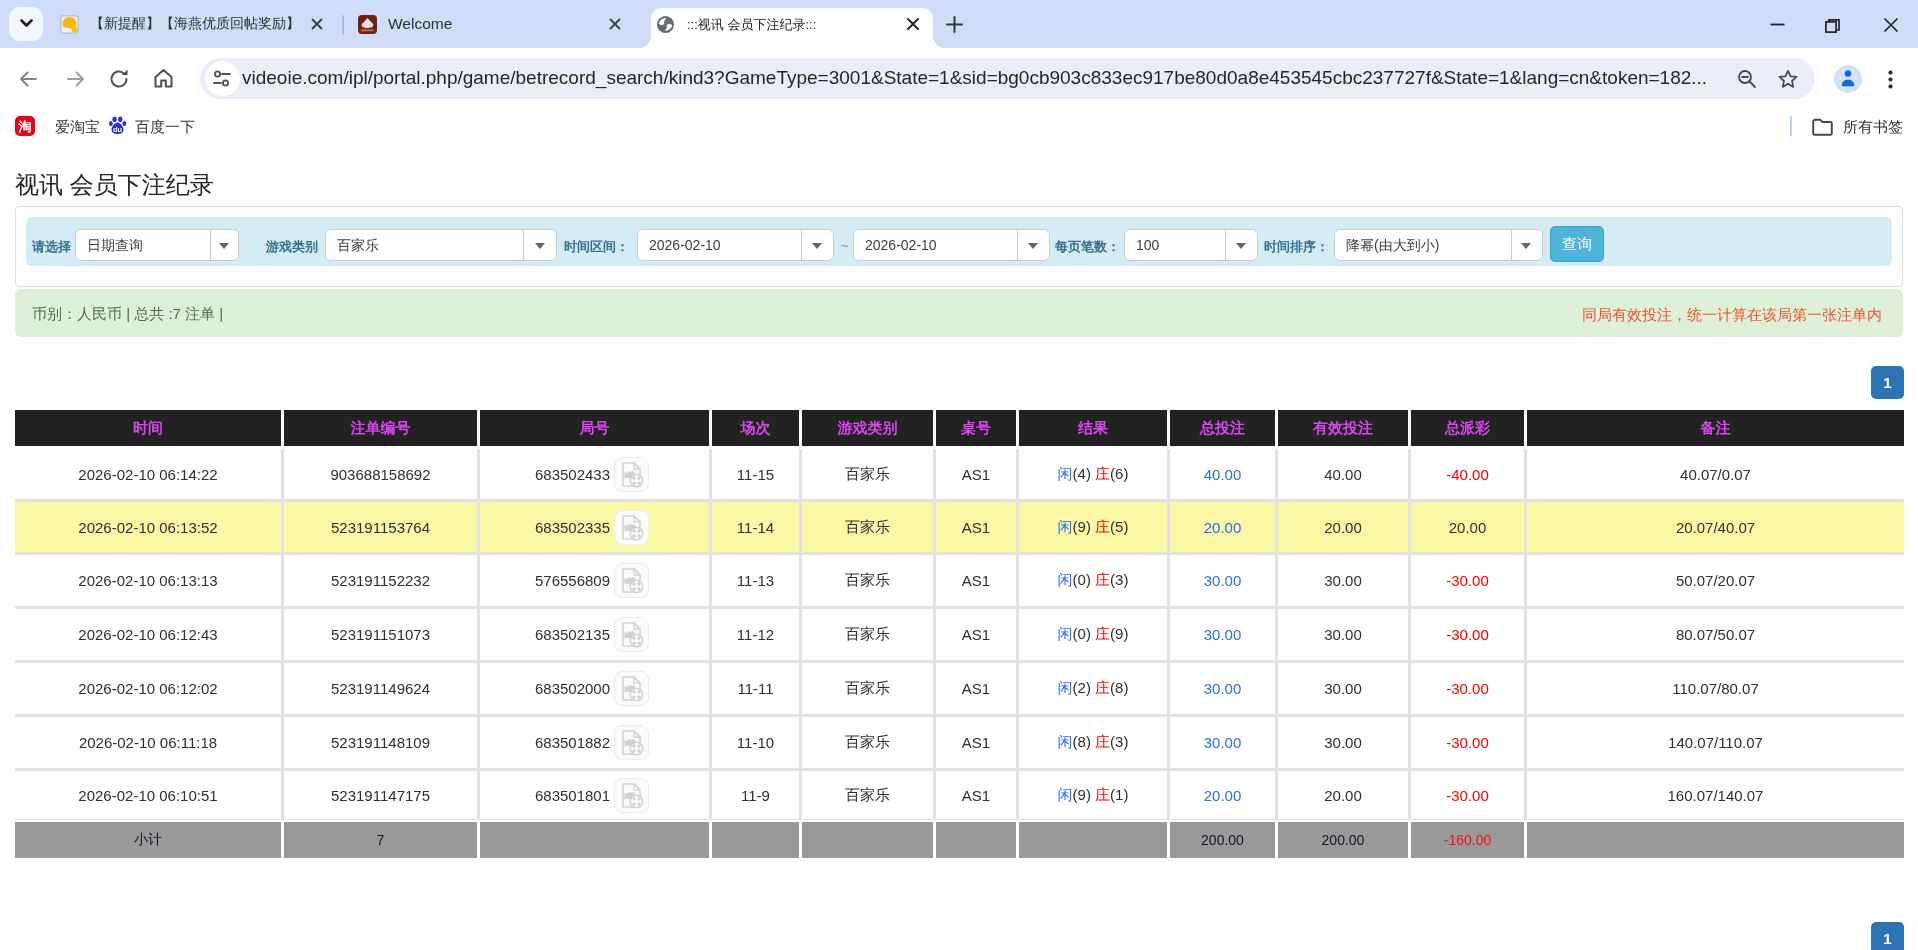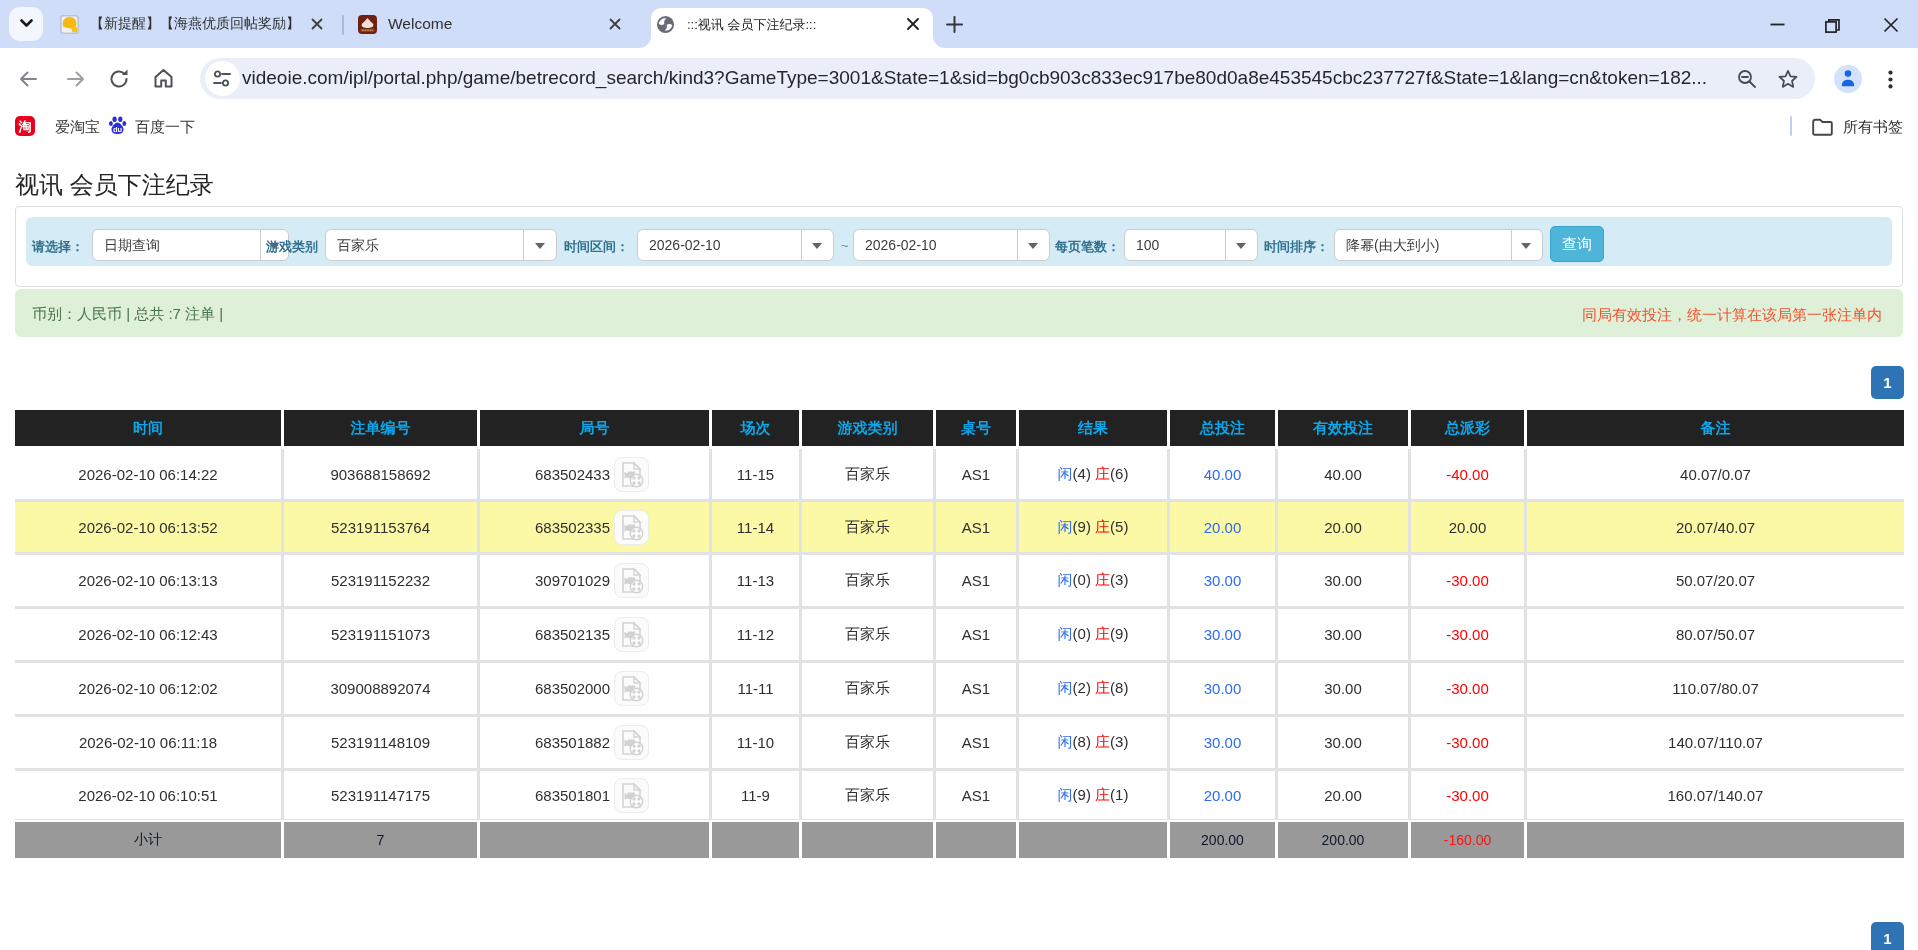--- a/index.html
+++ b/index.html
@@ -32,21 +32,21 @@
 .combo .txt{position:absolute;left:11px;top:7px;font-size:14px;color:#3c3c3c;white-space:nowrap}
 .combo .arr{position:absolute;right:0;top:0;height:30px;border-left:1px solid #ccc}
 .combo .tri{position:absolute;top:13px;width:0;height:0;border-left:5px solid transparent;border-right:5px solid transparent;border-top:6px solid #636363}
 .qbtn{position:absolute;left:1550px;top:226px;width:54px;height:36px;background:#4eb4d8;border:1px solid #39a5cb;border-radius:5px;color:#fff;font-size:15px;text-align:center;line-height:34px}
 .gbar{position:absolute;left:15px;top:289px;width:1888px;height:48px;border-radius:6px;background:#dff0d8}
 .gtext{position:absolute;left:32px;top:305px;font-size:15px;color:#49724d}
 .rtext{position:absolute;right:36px;top:306px;font-size:15px;color:#f4512d}
 .pg{position:absolute;width:33px;height:33px;background:#2e74b5;border-radius:5px;color:#fff;font-size:15px;font-weight:bold;text-align:center;line-height:33px}
 
 table.bet{position:absolute;left:12px;top:407px;width:1895px;border-collapse:separate;border-spacing:3px;table-layout:fixed;background-image:linear-gradient(90deg,#fff 0 3px,rgba(255,255,255,0) 3px 1892px,#fff 1892px),linear-gradient(#fff 0 42px,#e2e2e2 42px 413px,#fff 413px)}
-table.bet th{background:#222;color:#0ea5e9;font-size:15px;font-weight:bold;height:36px;text-align:center;padding:0}
+table.bet th{background:#222;color:#d946ef;font-size:15px;font-weight:bold;height:36px;text-align:center;padding:0}
 table.bet td{height:51px;border:none;font-size:15px;color:#2f2f2f;text-align:center;padding:0;background:#fff}
 tr.hl td{background:#fbf9a5}
 tr.h50 td{height:50px}
 tr.h48 td{height:48px}
 table.bet td.sum{background:#999;border:none;height:36px;color:#0f172a;font-size:14px}
 table.bet td.b{color:#2d6cf3}
 table.bet td.r{color:#f00}
 .xi{color:#2d6cf3}
 .zh{color:#f00}
 .vbtn{display:inline-block;vertical-align:middle;width:35px;height:35px;background:#fbfbfb;border:1px solid #ececec;border-radius:8px;margin-left:4px;margin-right:5px}
@@ -173,21 +173,21 @@
 <div class="bmsep"></div>
 <svg class="icon" style="left:1812px;top:118px" width="21" height="18" viewBox="0 0 21 18">
     <path d="M1.2 4 a2.3 2.3 0 0 1 2.3 -2.3 h4.6 l2.3 2.3 h8.1 a1.3 1.3 0 0 1 1.3 1.3 v10.1 a1.3 1.3 0 0 1 -1.3 1.3 h-16 a1.3 1.3 0 0 1 -1.3 -1.3 z" fill="none" stroke="#43464b" stroke-width="1.9" stroke-linejoin="round"></path>
   </svg>
 <div class="bmtxt" style="left:1843px;color:#2c2f33">所有书签</div>
 
 <div class="pagetitle">视讯 会员下注纪录</div>
 <div class="panel"></div>
 <div class="fbar"></div>
 <div class="flabel" style="left:32px">请选择：</div>
-<div class="combo" style="left:92px;width:197px">
+<div class="combo" style="left:75px;width:164px">
     <div class="txt">日期查询</div>
     <div class="arr" style="width:28px"></div>
     <div class="tri" style="right:9px"></div>
   </div>
 <div class="flabel" style="left:266px">游戏类别</div>
 <div class="combo" style="left:325px;width:232px">
     <div class="txt">百家乐</div>
     <div class="arr" style="width:33px"></div>
     <div class="tri" style="right:11px"></div>
   </div>
@@ -290,21 +290,21 @@
         <td>AS1</td>
         <td><span class="xi">闲</span>(9) <span class="zh">庄</span>(5)</td>
         <td class="b">20.00</td>
         <td>20.00</td>
         <td class="">20.00</td>
         <td>20.07/40.07</td>
       </tr>
 <tr>
         <td>2026-02-10 06:13:13</td>
         <td>523191152232</td>
-        <td><span class="gnum">309701029</span><span class="vbtn"><svg width="33" height="33" viewBox="0 0 33 33">
+        <td><span class="gnum">576556809</span><span class="vbtn"><svg width="33" height="33" viewBox="0 0 33 33">
               <path d="M8 5 H19 L25 11 V28 H8 Z" fill="none" stroke="#d4d4d4" stroke-width="1.6"></path>
               <path d="M19 5 L19 11 H25 Z" fill="none" stroke="#d4d4d4" stroke-width="1.4"></path>
               <path d="M12.5 13.5 h7.5 v6.5 h-7.5 z M12.5 15.5 l-3 -1.8 v7 l3 -1.8 z" fill="#d2d2d2"></path>
               <circle cx="21.5" cy="22.5" r="6.2" fill="#fff" stroke="#d2d2d2" stroke-width="1.5"></circle>
               <circle cx="19" cy="20" r="1.7" fill="#d2d2d2"></circle>
               <circle cx="24" cy="20" r="1.7" fill="#d2d2d2"></circle>
               <circle cx="19" cy="25" r="1.7" fill="#d2d2d2"></circle>
               <circle cx="24" cy="25" r="1.7" fill="#d2d2d2"></circle>
             </svg></span></td>
         <td>11-13</td>
@@ -333,21 +333,21 @@
         <td>百家乐</td>
         <td>AS1</td>
         <td><span class="xi">闲</span>(0) <span class="zh">庄</span>(9)</td>
         <td class="b">30.00</td>
         <td>30.00</td>
         <td class="r">-30.00</td>
         <td>80.07/50.07</td>
       </tr>
 <tr>
         <td>2026-02-10 06:12:02</td>
-        <td>309008892074</td>
+        <td>523191149624</td>
         <td><span class="gnum">683502000</span><span class="vbtn"><svg width="33" height="33" viewBox="0 0 33 33">
               <path d="M8 5 H19 L25 11 V28 H8 Z" fill="none" stroke="#d4d4d4" stroke-width="1.6"></path>
               <path d="M19 5 L19 11 H25 Z" fill="none" stroke="#d4d4d4" stroke-width="1.4"></path>
               <path d="M12.5 13.5 h7.5 v6.5 h-7.5 z M12.5 15.5 l-3 -1.8 v7 l3 -1.8 z" fill="#d2d2d2"></path>
               <circle cx="21.5" cy="22.5" r="6.2" fill="#fff" stroke="#d2d2d2" stroke-width="1.5"></circle>
               <circle cx="19" cy="20" r="1.7" fill="#d2d2d2"></circle>
               <circle cx="24" cy="20" r="1.7" fill="#d2d2d2"></circle>
               <circle cx="19" cy="25" r="1.7" fill="#d2d2d2"></circle>
               <circle cx="24" cy="25" r="1.7" fill="#d2d2d2"></circle>
             </svg></span></td>

